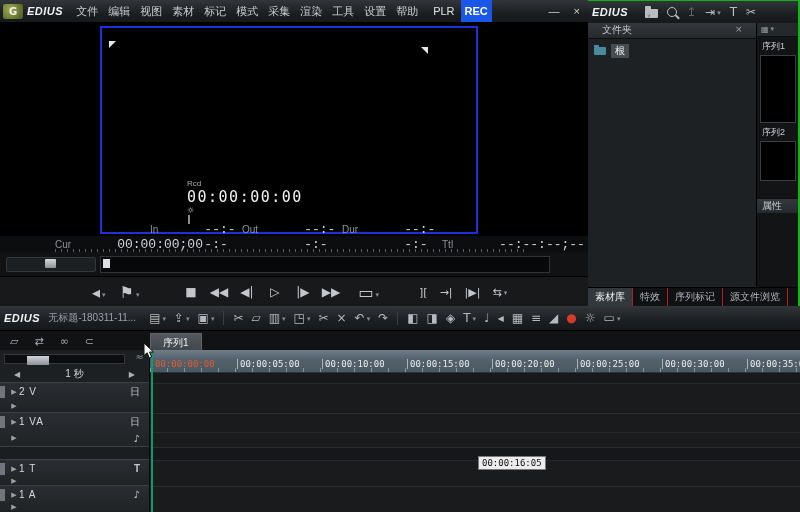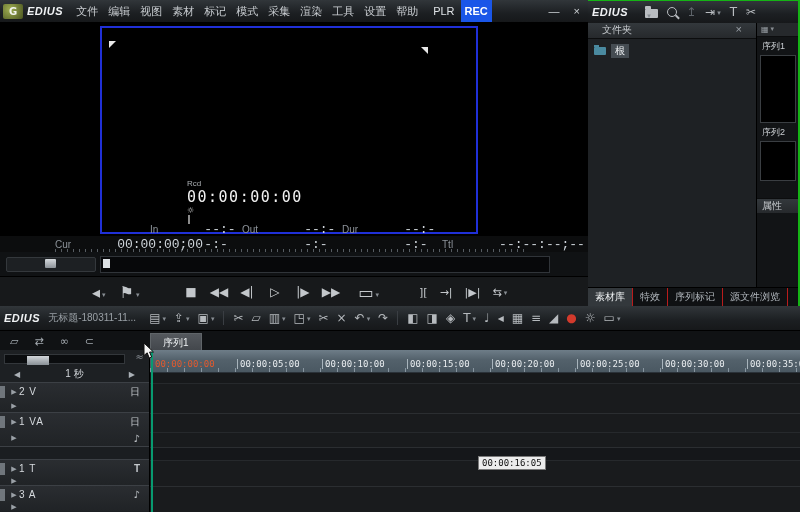--- a/index.html
+++ b/index.html
@@ -399,21 +399,21 @@
         </div>
         <div class="tsub">
             <span class="exp icon">▶</span>
           </div>
       </div>
 
       <div class="trk trk-a">
         <div class="trow">
           <span class="patch"></span>
           <span class="exp icon">▶</span>
-          <span class="tname">3 A</span>
+          <span class="tname">1 A</span>
           <span class="ticon icon">♪</span>
         </div>
         <div class="tsub">
             <span class="exp icon">▶</span>
           </div>
       </div>
     </div>
 
     <div class="tl-lanes">
       <div class="ruler">

